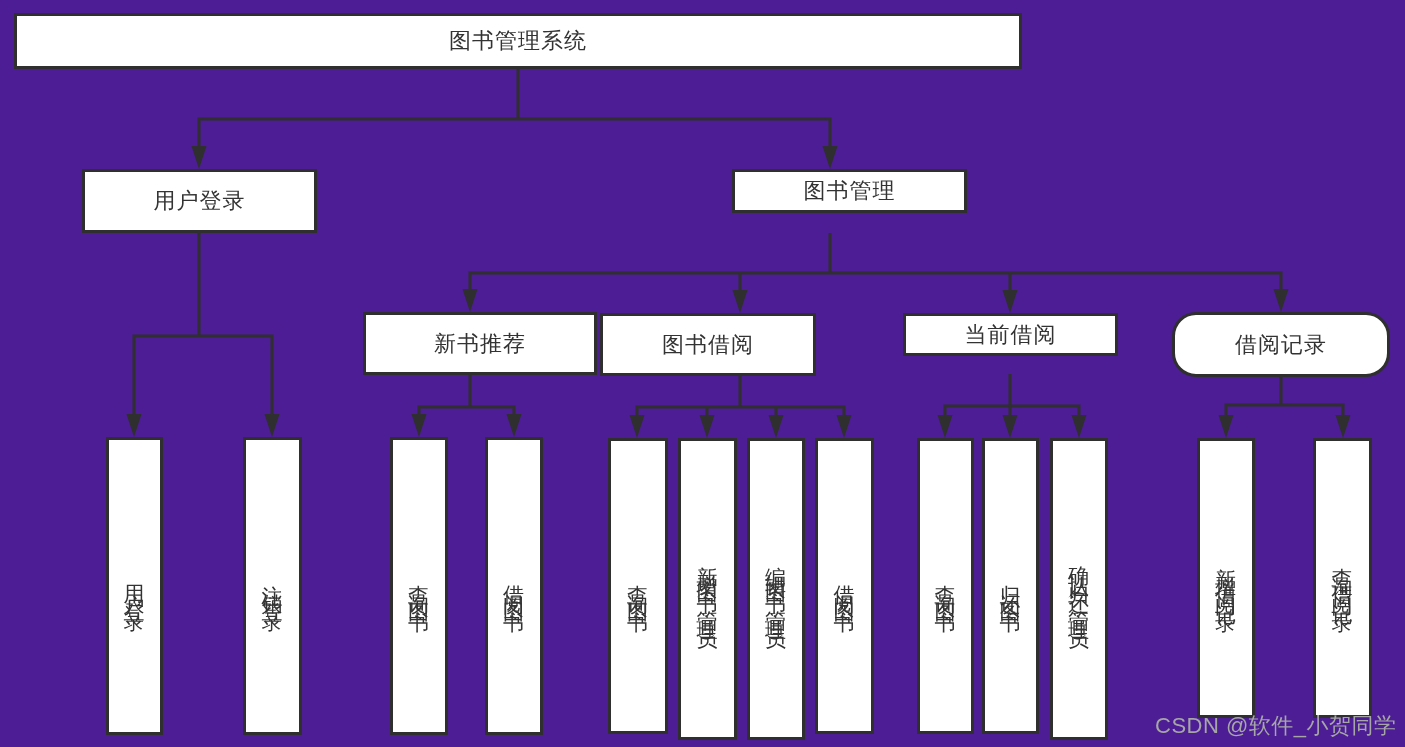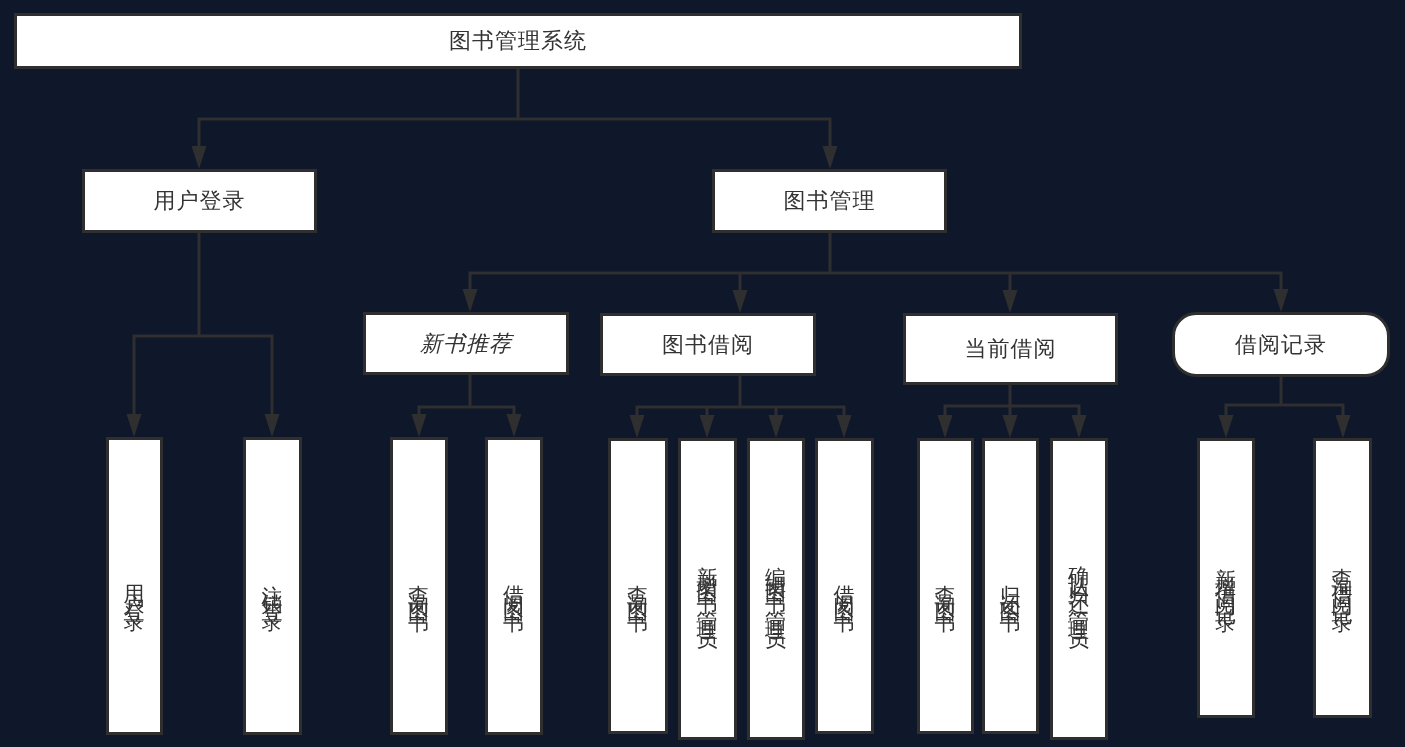--- a/index.html
+++ b/index.html
@@ -1,20 +1,20 @@
 <!DOCTYPE html>
 <html><head>
 <meta charset="utf-8">
 <style>
   html, body { margin: 0; padding: 0; background: #ffffff; }
   .canvas {
     position: relative;
     width: 1405px;
     height: 747px;
-    background: #0f172a;
+    background: #4c1d95;
     font-family: "Liberation Sans", "DejaVu Sans", sans-serif;
     color: #333333;
     overflow: hidden;
   }
   .connectors {
     position: absolute;
     left: 0; top: 0;
     z-index: 0;
   }
   .node, .leaf {
@@ -103,25 +103,25 @@
       <polygon points="1010,438 1002.5,415 1017.5,415"></polygon>
       <polygon points="1079,438 1071.5,415 1086.5,415"></polygon>
       <polygon points="1226,438 1218.5,415 1233.5,415"></polygon>
       <polygon points="1343,438 1335.5,415 1350.5,415"></polygon>
     </g>
   </svg>
 
   <div class="node" style="left:14px; top:13px; width:1008px; height:56px;">图书管理系统</div>
 
   <div class="node" style="left:82px; top:169px; width:235px; height:64px;">用户登录</div>
-  <div class="node" style="left:712px; top:169px; width:235px; height:64px;">图书管理</div>
+  <div class="node" style="left:732px; top:169px; width:235px; height:44px;">图书管理</div>
 
-  <div class="node" style="left:363px; top:312px; width:206px; height:63px;font-style:italic;">新书推荐</div>
+  <div class="node" style="left:363px; top:312px; width:234px; height:63px;">新书推荐</div>
   <div class="node" style="left:600px; top:313px; width:216px; height:63px;">图书借阅</div>
-  <div class="node" style="left:903px; top:313px; width:215px; height:72px;">当前借阅</div>
+  <div class="node" style="left:903px; top:313px; width:215px; height:43px;">当前借阅</div>
   <div class="node" style="left:1172px; top:312px; width:218px; height:65px;border-radius:24px;">借阅记录</div>
 
   <div class="leaf" style="left:106px; top:437px; width:57px; height:298px;">
     <span class="vtext">用户登录</span>
   </div>
   <div class="leaf" style="left:243px; top:437px; width:59px; height:298px;">
     <span class="vtext">注销登录</span>
   </div>
 
   <div class="leaf" style="left:390px; top:437px; width:58px; height:298px;">
@@ -154,14 +154,15 @@
     <span class="vtext">确认归还（管理员）</span>
   </div>
 
   <div class="leaf" style="left:1197px; top:438px; width:58px; height:280px;">
     <span class="vtext">新增借阅记录</span>
   </div>
   <div class="leaf" style="left:1313px; top:438px; width:59px; height:280px;">
     <span class="vtext">查询借阅记录</span>
   </div>
 
+  <div class="watermark">CSDN @软件_小贺同学</div>
 
 </div>
 
 </body></html>

